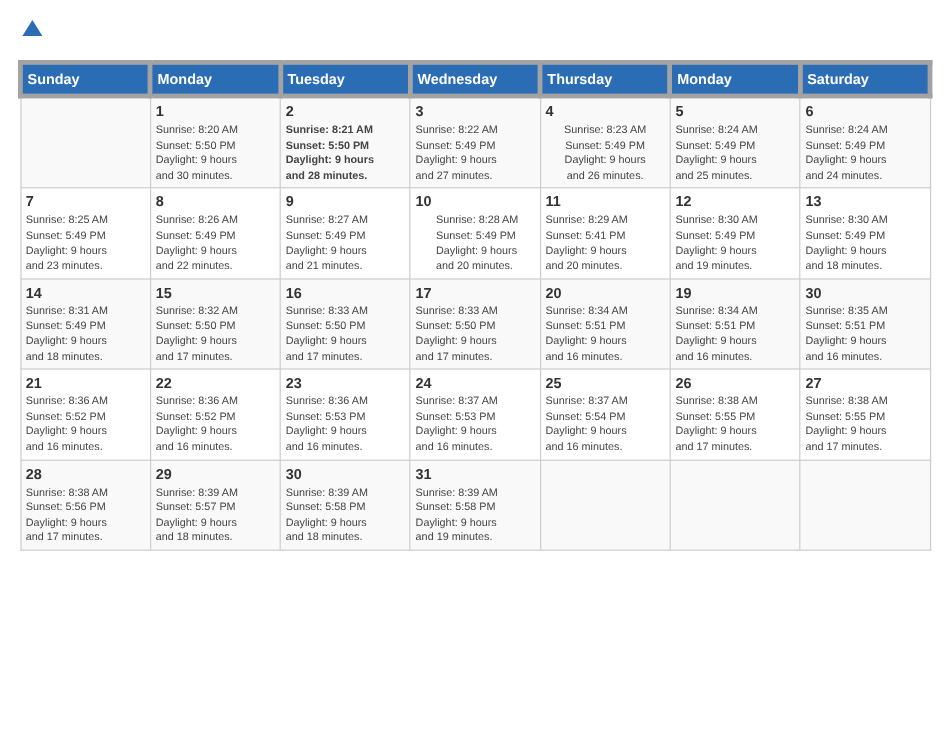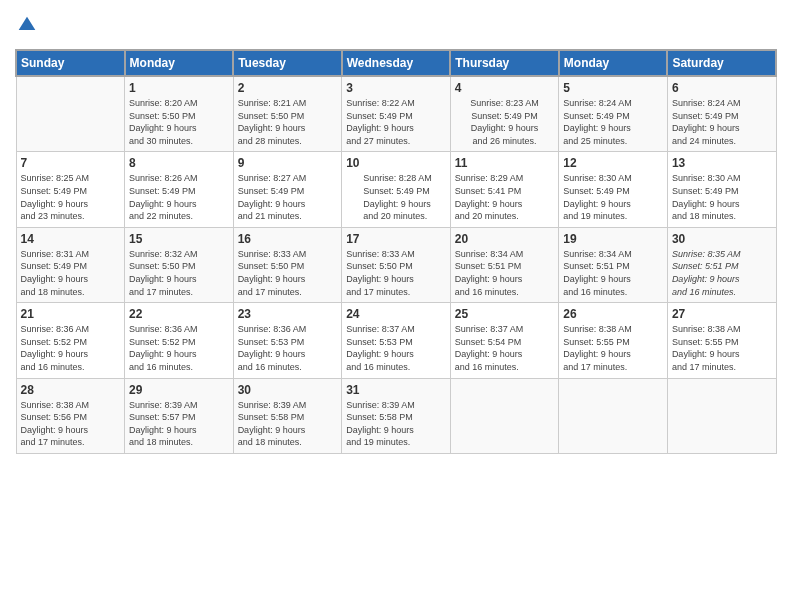--- a/index.html
+++ b/index.html
@@ -56,21 +56,21 @@
       border-collapse: collapse;
       font-size: 10px;
     }
     thead tr th {
       background-color: #2a6db5;
       color: #fff;
       padding: 5px 4px;
       text-align: left;
       font-size: 12px;
       font-weight: bold;
-      border: 2px solid #a3a3a3;
+      border: 4px solid #a3a3a3;
     }
     tbody tr td {
       border: 1px solid #ccc;
       vertical-align: top;
       padding: 4px 4px;
       width: 14.28%;
       min-height: 80px;
     }
     tbody tr:nth-child(odd) td {
       background-color: #f9f9f9;
@@ -130,21 +130,21 @@
           <td></td>
           <td>
             <span class="day-number">1</span>
             <div class="day-info" style="white-space: pre-line;">Sunrise: 8:20 AM
 Sunset: 5:50 PM
 Daylight: 9 hours
 and 30 minutes.</div>
           </td>
           <td>
             <span class="day-number">2</span>
-            <div class="day-info" style="white-space: pre-line;">Sunrise: 8:21 AM
+            <div class="day-info" style="white-space: pre-line; font-weight: bold;">Sunrise: 8:21 AM
 Sunset: 5:50 PM
 Daylight: 9 hours
 and 28 minutes.</div>
           </td>
           <td>
             <span class="day-number">3</span>
             <div class="day-info" style="white-space: pre-line;">Sunrise: 8:22 AM
 Sunset: 5:49 PM
 Daylight: 9 hours
 and 27 minutes.</div>
@@ -260,21 +260,21 @@
           </td>
           <td>
             <span class="day-number">19</span>
             <div class="day-info" style="white-space: pre-line;">Sunrise: 8:34 AM
 Sunset: 5:51 PM
 Daylight: 9 hours
 and 16 minutes.</div>
           </td>
           <td>
             <span class="day-number">30</span>
-            <div class="day-info" style="white-space: pre-line; font-style: italic;">Sunrise: 8:35 AM
+            <div class="day-info" style="white-space: pre-line;">Sunrise: 8:35 AM
 Sunset: 5:51 PM
 Daylight: 9 hours
 and 16 minutes.</div>
           </td>
         </tr>
         <tr>
           <td>
             <span class="day-number">21</span>
             <div class="day-info" style="white-space: pre-line;">Sunrise: 8:36 AM
 Sunset: 5:52 PM

